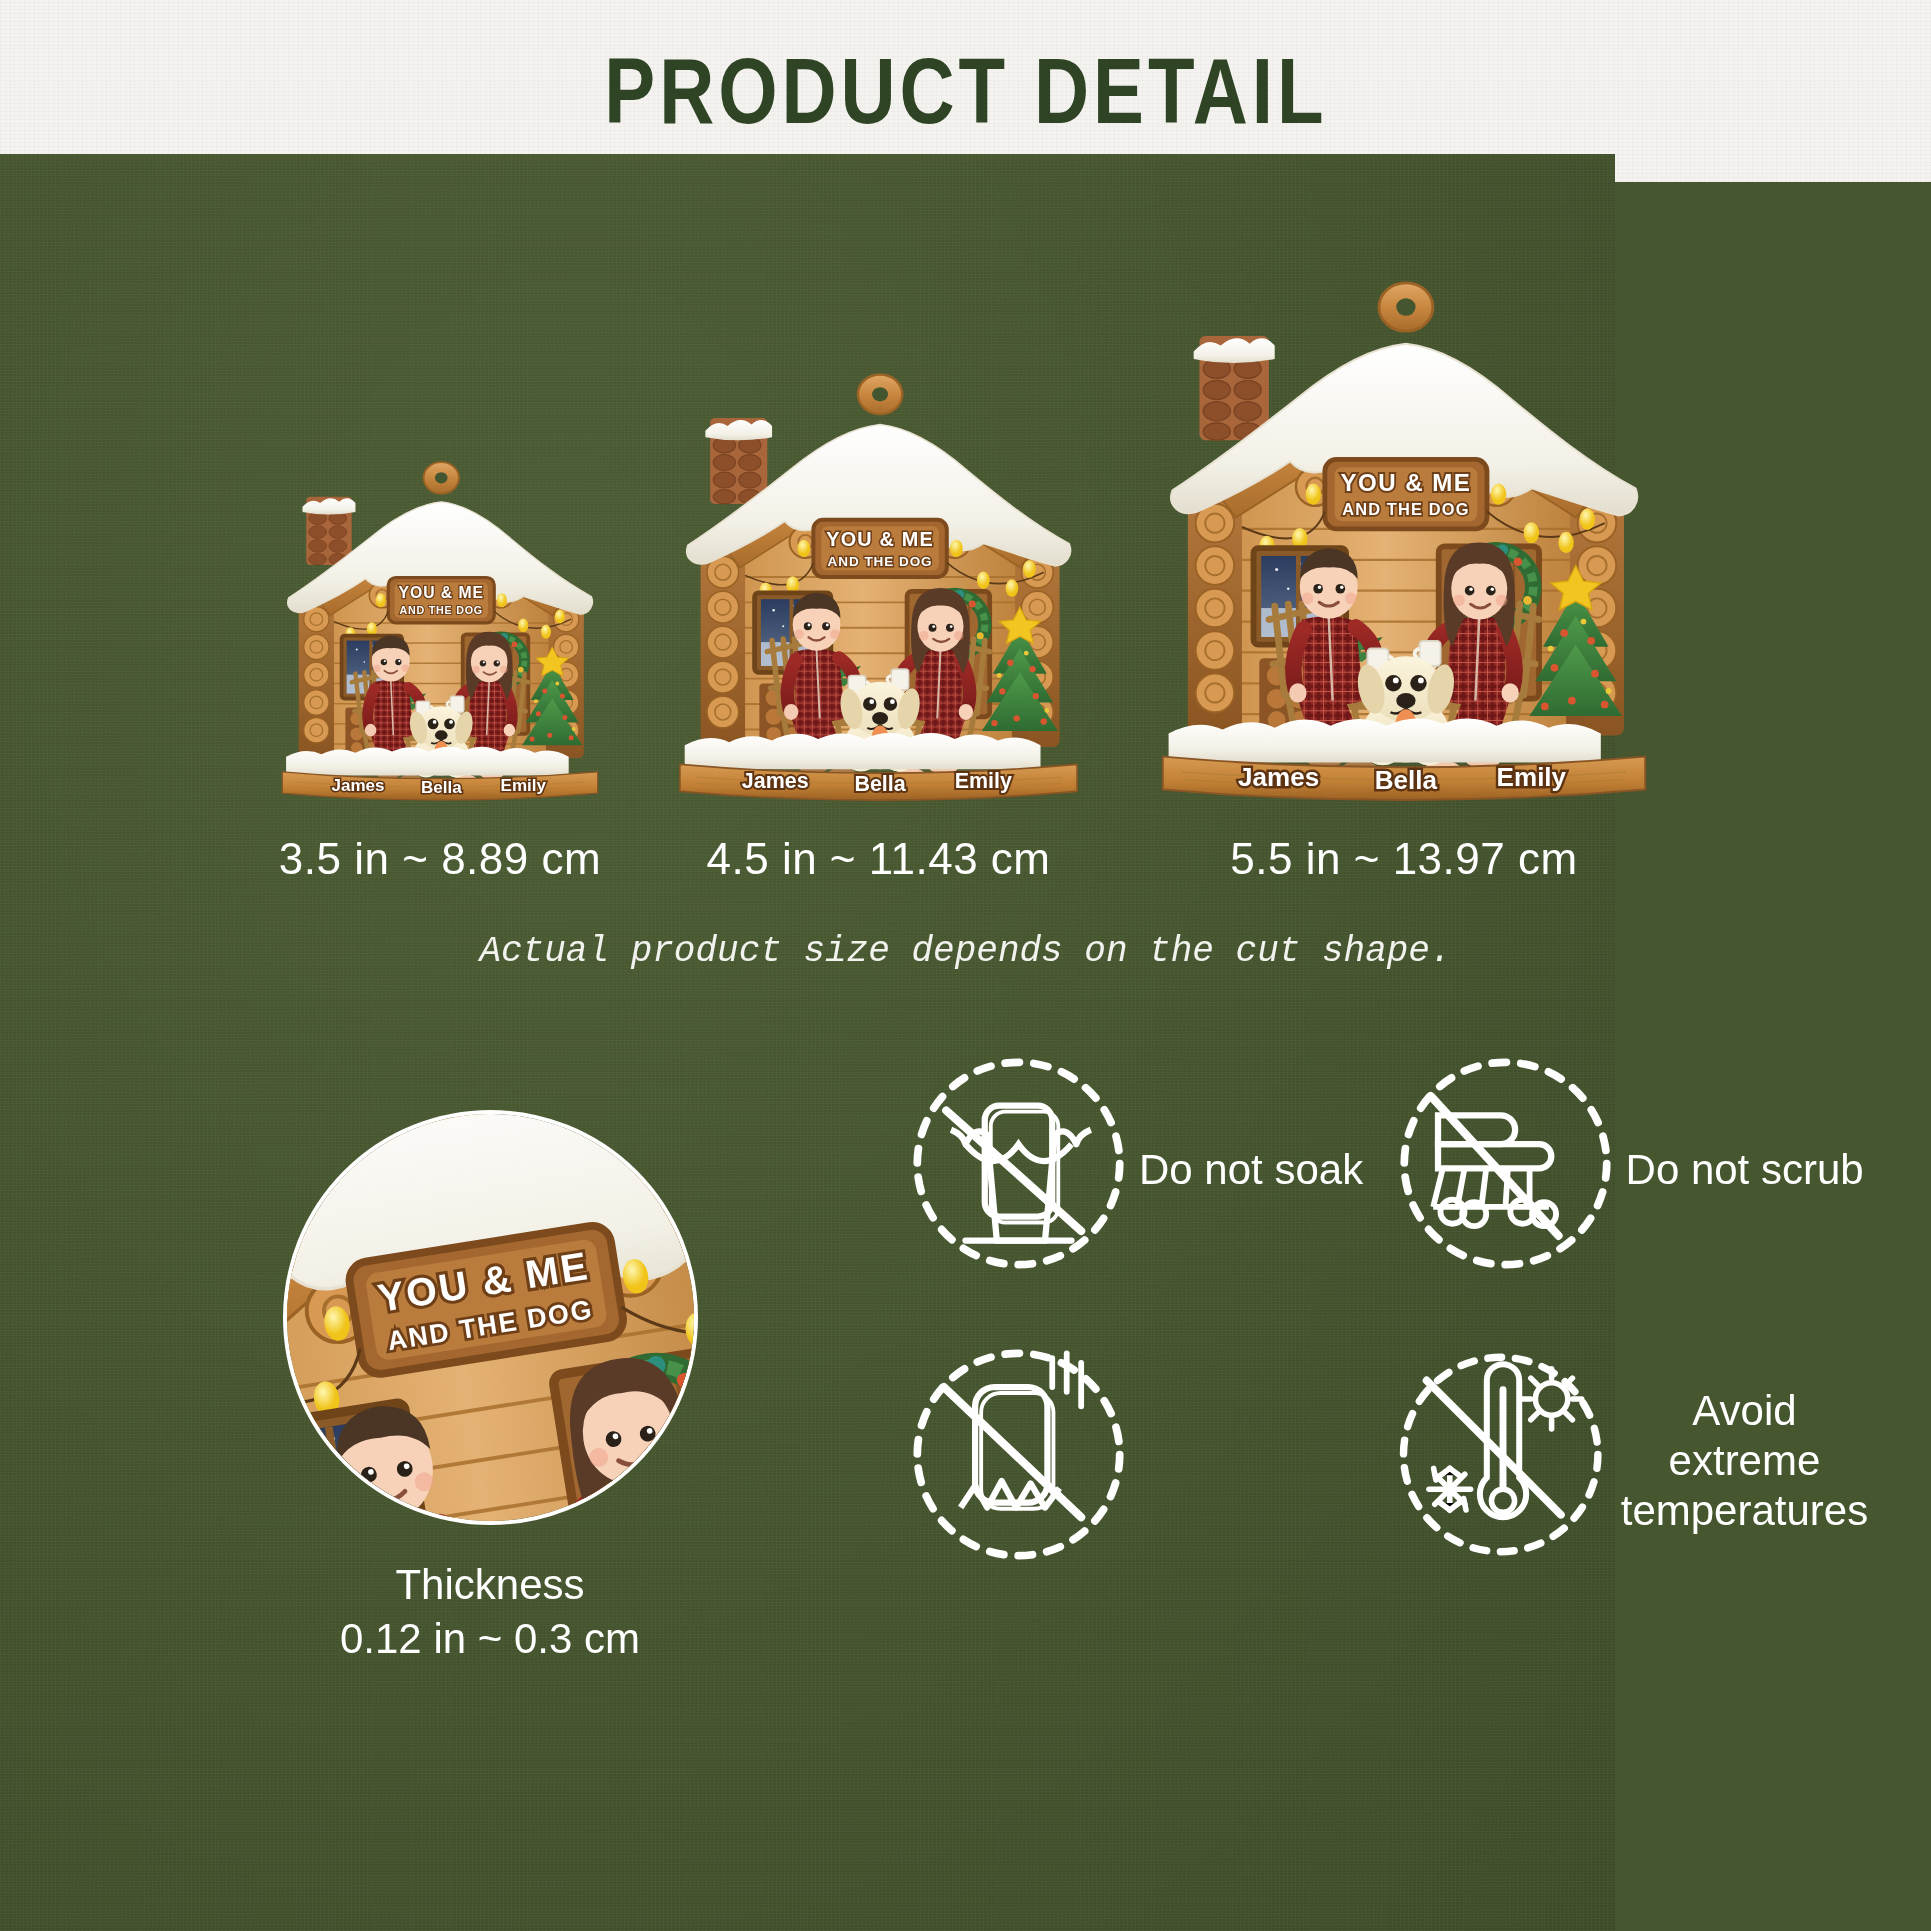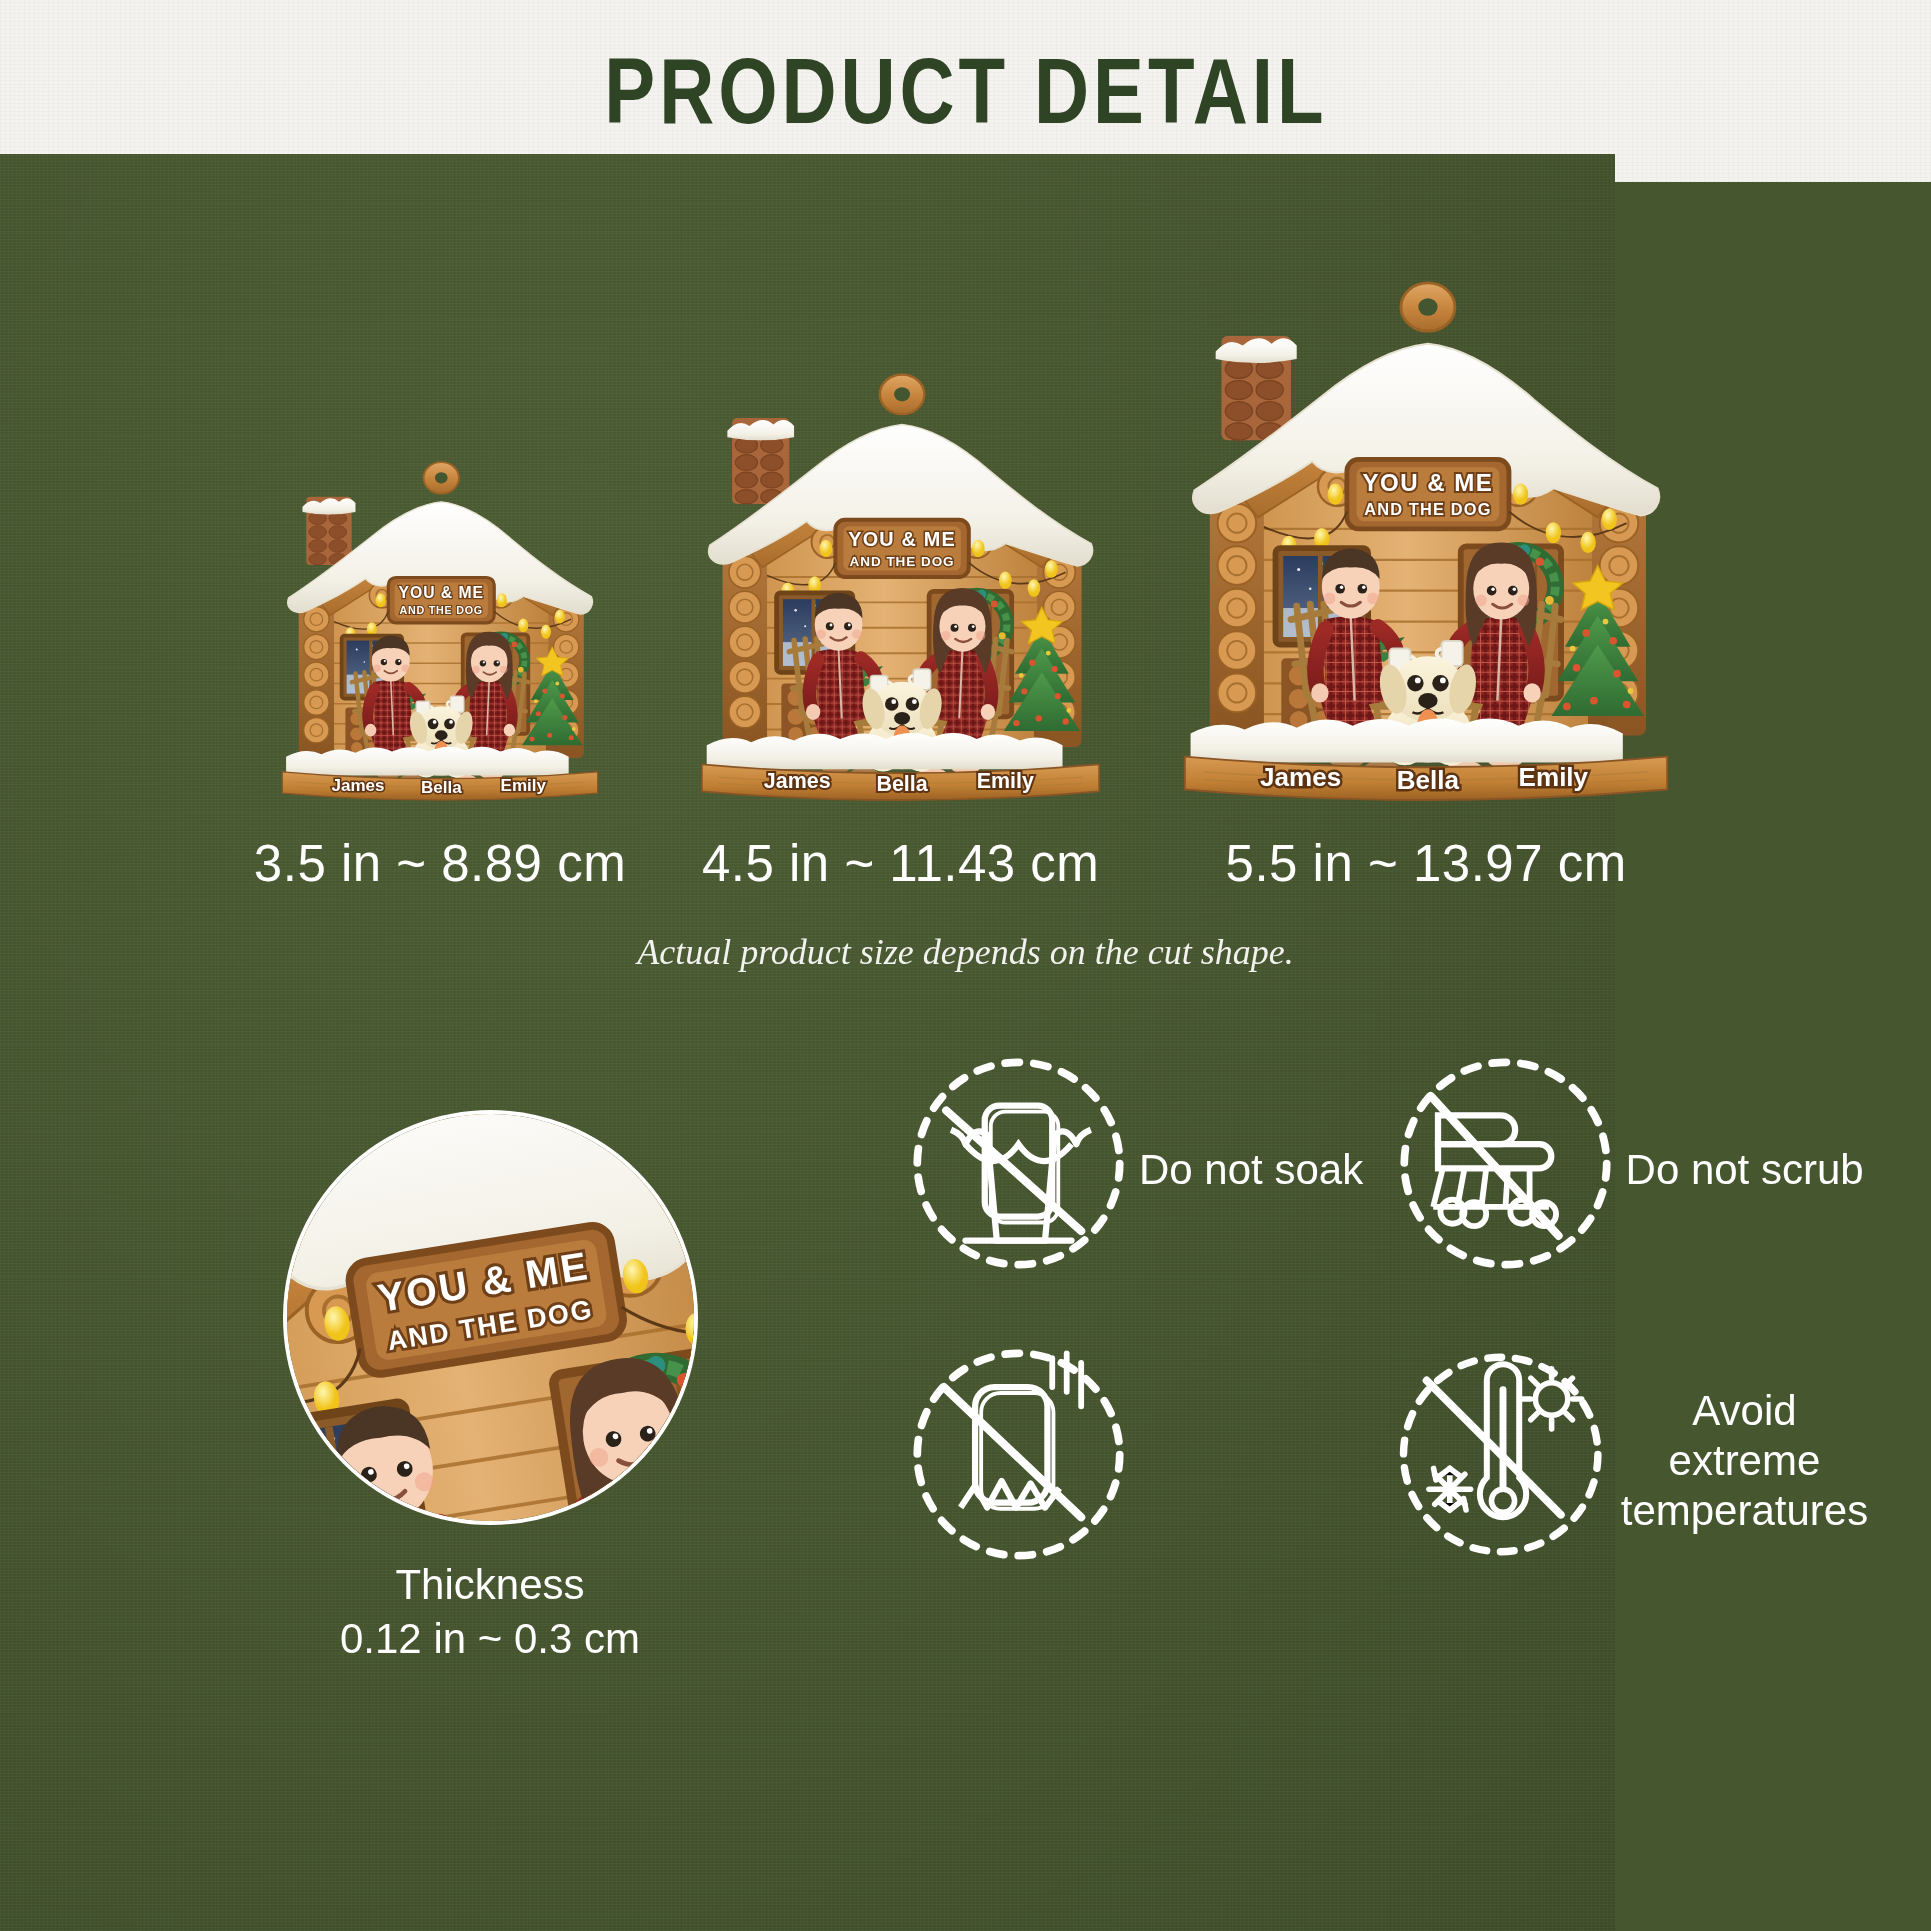--- a/index.html
+++ b/index.html
@@ -45,40 +45,40 @@
 
   
   .size-row {
     position:absolute; left:0; top:126px; width:1931px;
     display:flex; align-items:flex-end; justify-content:center;
     gap:68px;
   }
   .size-cell { display:flex; flex-direction:column; align-items:center; }
   .size-label {
     color:#ffffff;
-    font-size:51px;
+    font-size:44px;
     font-family:"Liberation Sans",sans-serif;
     margin-top:33px;
     white-space:nowrap;
     letter-spacing:0.5px;
   }
 
   
   .orn { position:relative; }
   .orn svg { display:block; }
 
   
   .disclaimer {
     position:absolute; left:0; top:772px; width:1931px;
     text-align:center;
     color:#f2f2ee;
     font-size:36px;
     font-style:italic;
     line-height:1.45;
-    font-family:Liberation Serif, serif;
+    font-family:Liberation Mono, monospace;
   }
 
   
   .lower { position:absolute; left:0; top:966px; width:1931px; height:811px; }
 
   
   .thickness-block {
     position:absolute; left:239px; top:-9.7px;
     width:502px;
     display:flex; flex-direction:column; align-items:center;

